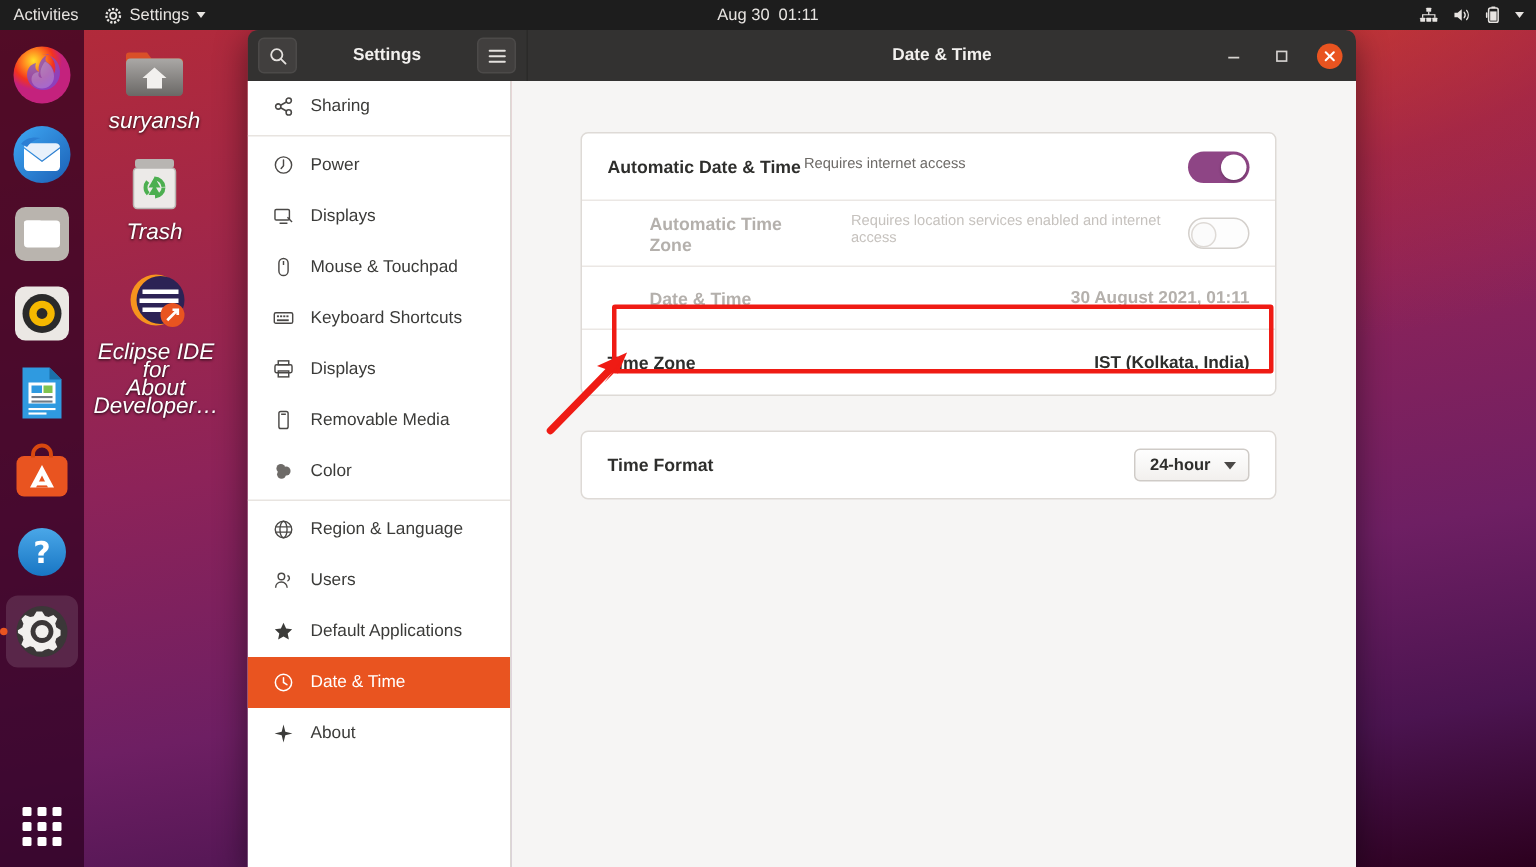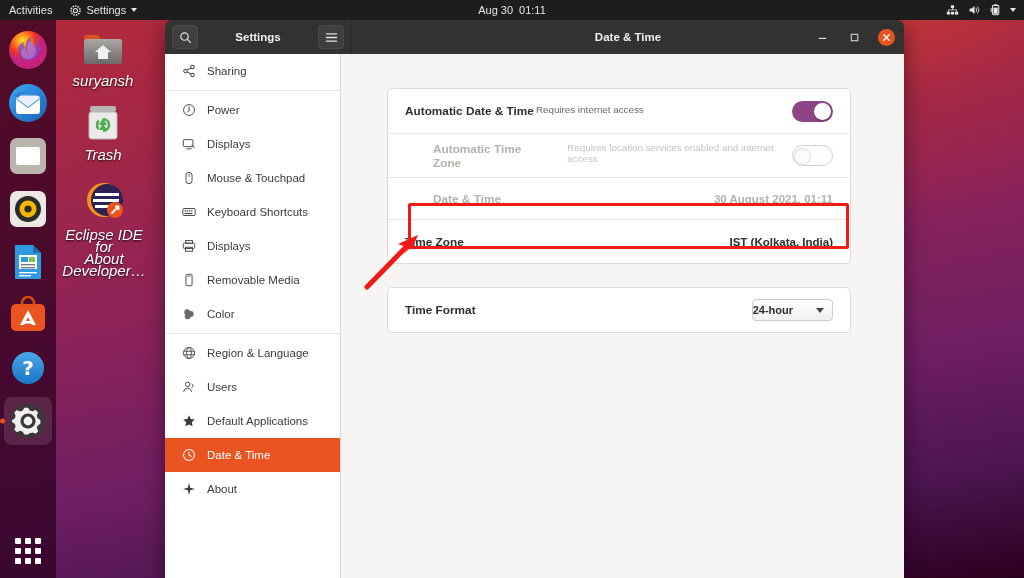--- a/index.html
+++ b/index.html
@@ -134,21 +134,21 @@
   .toggle.on{ background:#8e4585; }
   .toggle.off{ background:#fdfdfd; border:1px solid #d4d0cc; }
   .toggle .knob{
     position:absolute; top:2px; width:17px; height:17px; border-radius:50%;
     background:#fff; box-shadow:0 1px 2px rgba(0,0,0,.28);
   }
   .toggle.on .knob{ right:2px; }
   .toggle.off .knob{ left:1px; background:#fbfbfb; box-shadow:none; border:1px solid #dedad6; }
 
   .combo{
-    display:flex; align-items:center; gap:23px; padding:4px 8px 4px 0;
+    display:flex; align-items:center; gap:9px; padding:4px 8px 4px 10px;
     border:1px solid #cfcbc7; border-radius:4px;
     background:linear-gradient(180deg,#fefefe,#f2f0ee);
     font-size:11px; color:#2e2e2c; font-weight:bold;
   }
   .combo .ar{ width:0;height:0;border-left:4px solid transparent;border-right:4px solid transparent;border-top:5px solid #4a4846; }
 
   .card2{ margin-top:23px; }
 
   
   #hl{

